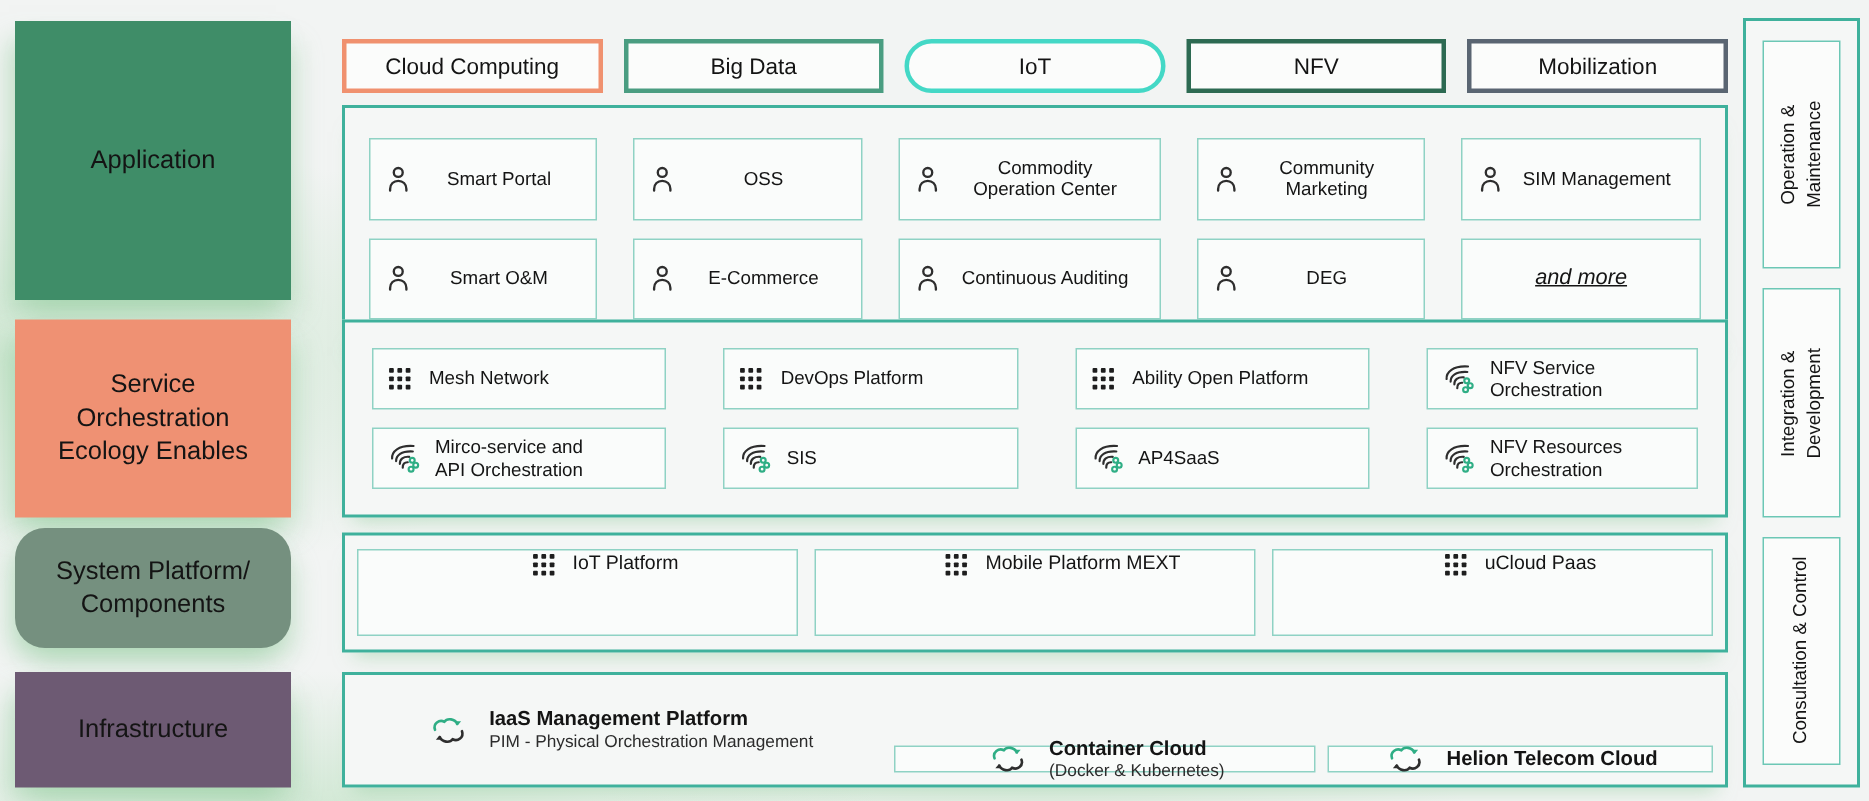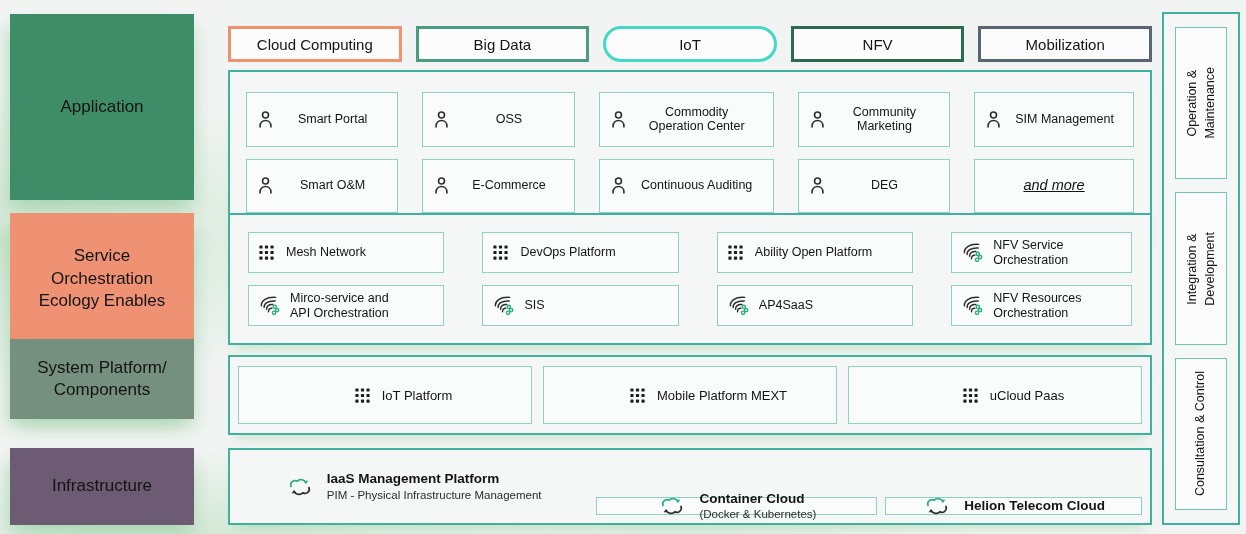--- a/index.html
+++ b/index.html
@@ -9,21 +9,21 @@
       radial-gradient(45% 28% at 18% 102%, rgba(180,222,185,.55), rgba(180,222,185,0) 65%),
       radial-gradient(40% 25% at 55% 103%, rgba(180,222,185,.35), rgba(180,222,185,0) 60%),
       #f2f4f3;}
 
   
   .side{position:absolute;left:10px;width:184px;display:flex;align-items:center;justify-content:center;
     text-align:center;font-size:17px;line-height:1.32;white-space:pre-line;
     box-shadow:-7px 10px 16px -3px rgba(150,205,160,.55), 7px 12px 16px -4px rgba(150,205,160,.4);}
   .s-app{top:14px;height:186px;background:#3f8d68;}
   .s-svc{top:213px;height:132px;background:#ef9173;}
-  .s-sys{top:339px;height:80px;background:#75907f;}
+  .s-sys{top:352px;height:80px;background:#75907f;border-radius:20px;}
   .s-infra{top:448px;height:77px;background:#6d5a73;}
 
   
   .cat-row{position:absolute;left:228px;top:14px;width:924px;height:48px;display:flex;gap:14px;}
   .cat{flex:1;display:flex;align-items:center;justify-content:center;background:#fbfcfb;
     font-size:15px;border:3px solid;box-sizing:border-box;margin-top:12px;}
   .c1{border-color:#f0916f;} .c2{border-color:#4a9d81;} .c3{border-color:#44d8c6;border-radius:24px;}
   .c4{border-color:#2d6a52;} .c5{border-color:#5a6572;}
 
   
@@ -34,21 +34,21 @@
   .p-sys{top:355px;height:80px;padding:9px 8px;display:flex;gap:11px;}
   .p-infra{top:448px;height:77px;padding:8px;display:flex;gap:8px;align-items:stretch;}
 
   .colm{flex:1;display:flex;flex-direction:column;gap:12px;min-width:0;}
   .item{flex:1;display:flex;align-items:center;background:#fafcfb;border:1.5px solid #8fd2c4;
     padding:0 8px;font-size:12.5px;min-width:0;box-sizing:border-box;}
   .item .lbl{flex:1;text-align:center;white-space:pre-line;line-height:1.18;}
   .svc .lbl{text-align:left;margin-left:10px;}
   .more .lbl{font-style:italic;text-decoration:underline;font-size:14.5px;font-weight:500;}
 
-  .plat-item{flex:1;display:flex;align-items:center;justify-content:center;gap:10px;
+  .plat-item{flex:1;display:flex;align-items:flex-start;justify-content:center;gap:10px;
     background:#fafcfb;border:1.5px solid #8fd2c4;font-size:13px;box-sizing:border-box;padding-left:35px;}
 
   .infra-item{display:flex;align-items:center;justify-content:center;gap:12px;font-size:13px;box-sizing:border-box;}
   .infra-item.boxed{background:#fafcfb;border:1.5px solid #8fd2c4;margin-top:39px;}
   .f1{flex:1.28;} .f2{flex:1.02;} .f3{flex:.93;}
   .tblock{display:flex;flex-direction:column;line-height:1.3;text-align:left;}
   .title{font-weight:700;font-size:13.5px;}
   .subtitle{font-size:11.5px;color:#2c2c2c;}
 
   
@@ -282,21 +282,21 @@
     </div>
   </div>
 
   <div class="panel p-infra">
     <div class="infra-item f1">
       <svg class="icon cloudc">
           <use href="#i-cloudcycle"></use>
         </svg>
       <span class="tblock">
         <span class="title">IaaS Management Platform</span>
-        <span class="subtitle">PIM - Physical Infrastructure Management</span>
+        <span class="subtitle">PIM - Physical Orchestration Management</span>
       </span>
     </div>
     <div class="infra-item boxed f2">
       <svg class="icon cloudc">
           <use href="#i-cloudcycle"></use>
         </svg>
       <span class="tblock">
         <span class="title">Container Cloud</span>
         <span class="subtitle">(Docker &amp; Kubernetes)</span>
       </span>

